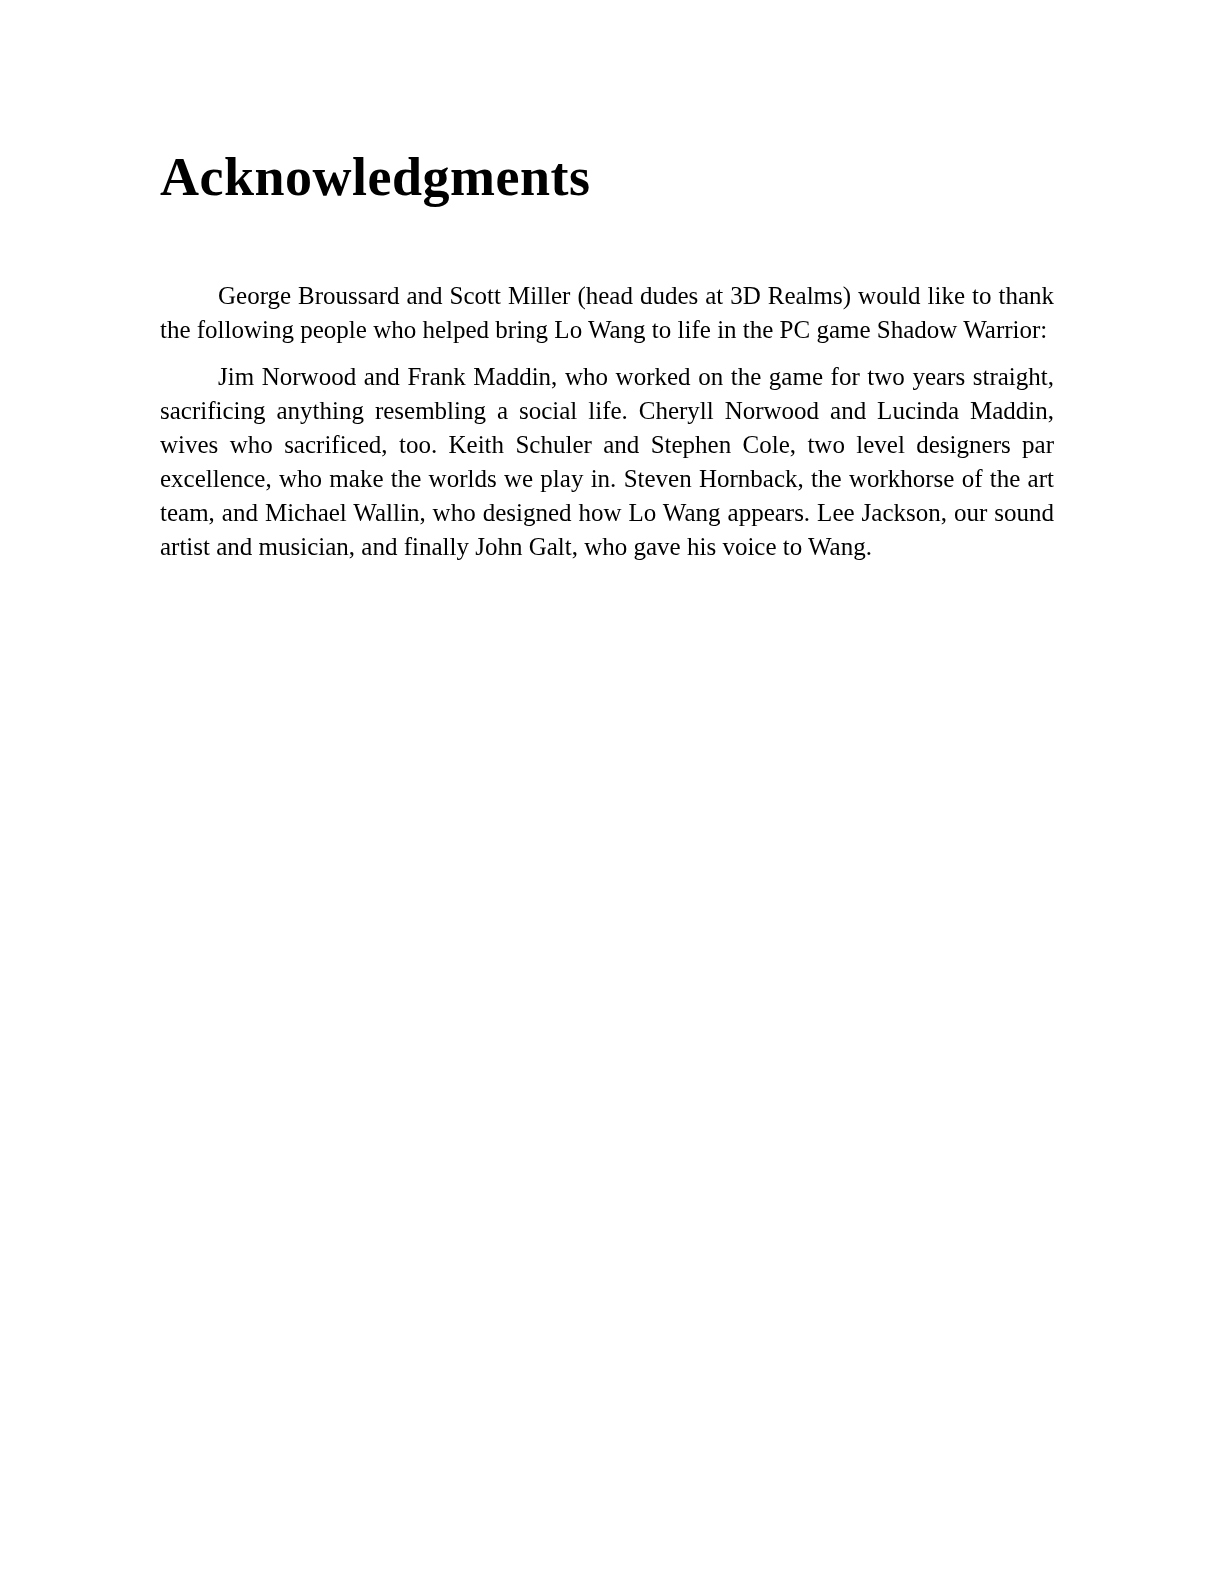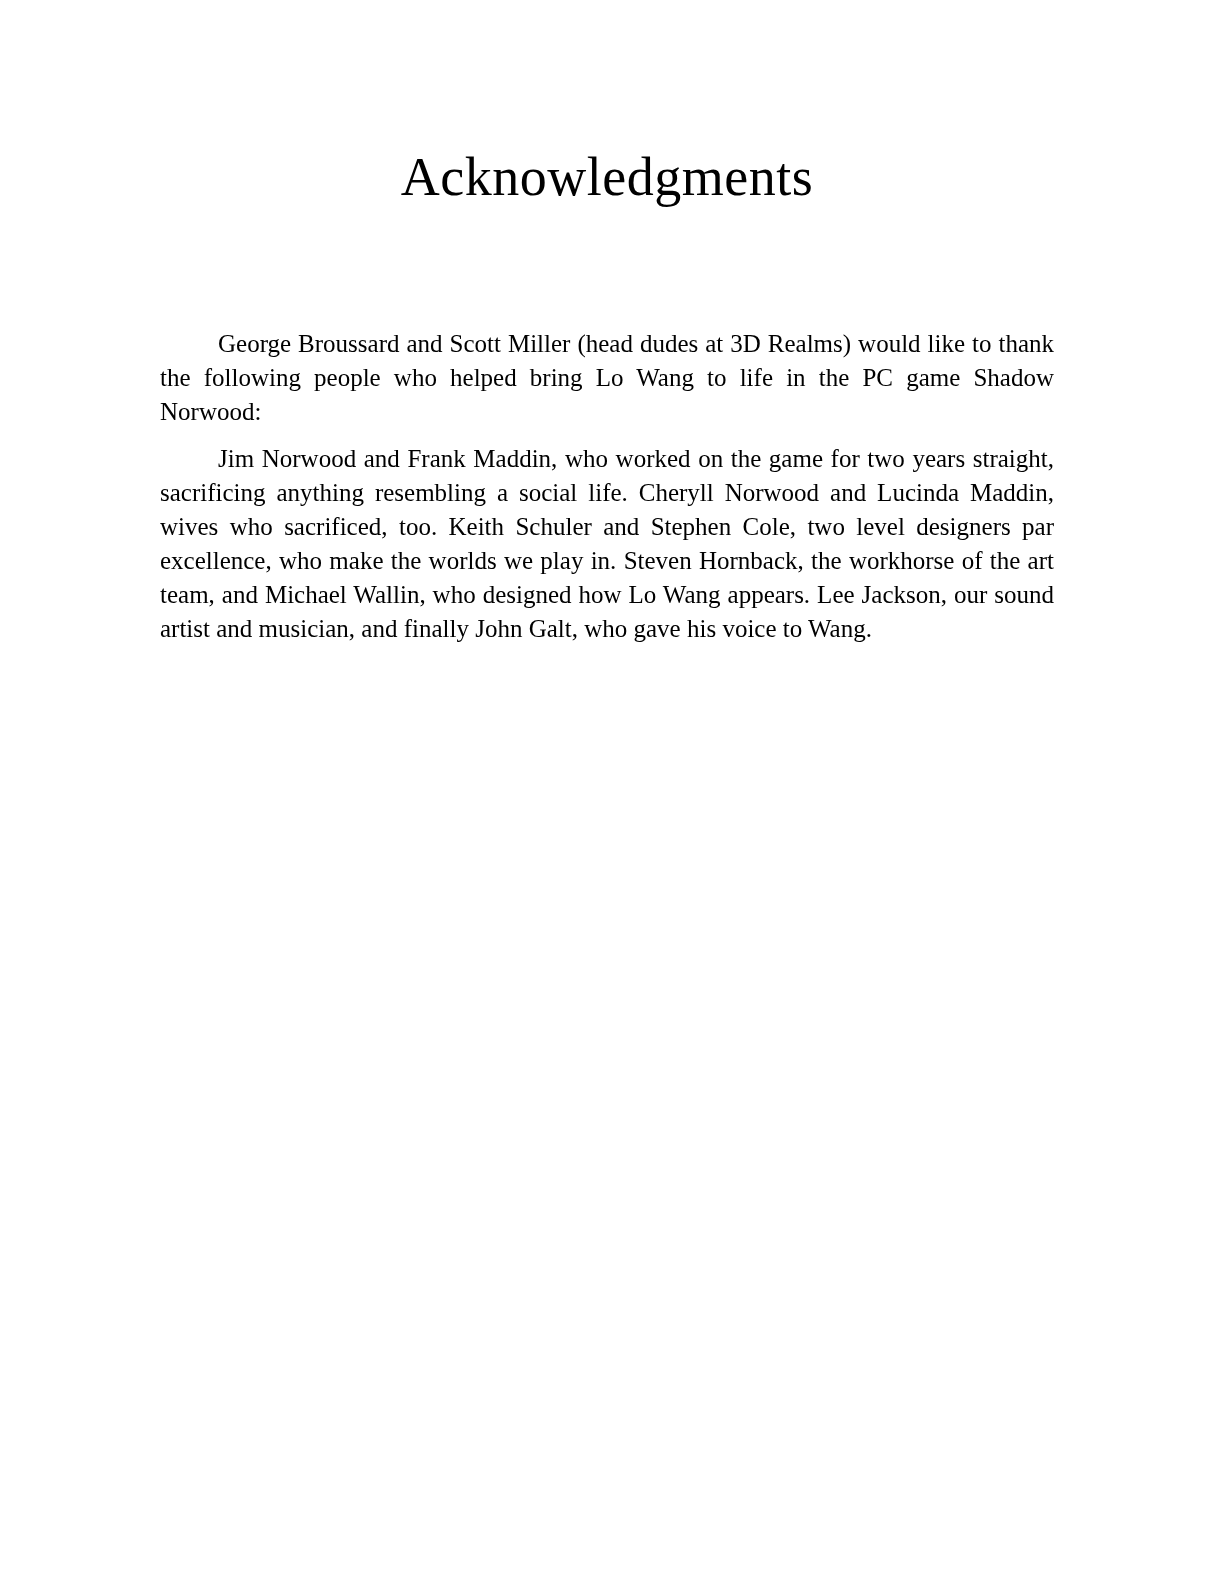--- a/index.html
+++ b/index.html
@@ -15,35 +15,35 @@
     font-family: "Liberation Serif", serif;
     color: #000000;
     box-sizing: border-box;
     padding: 148px 170px 0 160px;
     overflow: hidden;
   }
   .doc-title {
     font-family: "Liberation Serif", serif;
     font-size: 54px;
     line-height: 1.1;
-    font-weight: 400;
-    text-align: center;
+    font-weight: 700;
+    text-align: left;
     letter-spacing: 0.5px;
-    margin: 0 0 120px 0;
+    margin: 0 0 72px 0;
   }
   .body-text p {
     font-size: 25px;
     line-height: 34px;
     text-align: justify;
     text-indent: 58px;
     margin: 0 0 13px 0;
   }
 </style>
 </head>
 <body>
 
 <div class="page">
   <h1 class="doc-title">Acknowledgments</h1>
   <div class="body-text">
-    <p>George Broussard and Scott Miller (head dudes at 3D Realms) would like to thank the following people who helped bring Lo Wang to life in the PC game Shadow Norwood:</p>
+    <p>George Broussard and Scott Miller (head dudes at 3D Realms) would like to thank the following people who helped bring Lo Wang to life in the PC game Shadow Warrior:</p>
     <p>Jim Norwood and Frank Maddin, who worked on the game for two years straight, sacrificing anything resembling a social life. Cheryll Norwood and Lucinda Maddin, wives who sacrificed, too. Keith Schuler and Stephen Cole, two level designers par excellence, who make the worlds we play in. Steven Hornback, the workhorse of the art team, and Michael Wallin, who designed how Lo Wang appears. Lee Jackson, our sound artist and musician, and finally John Galt, who gave his voice to Wang.</p>
   </div>
 </div>
 
 </body></html>

